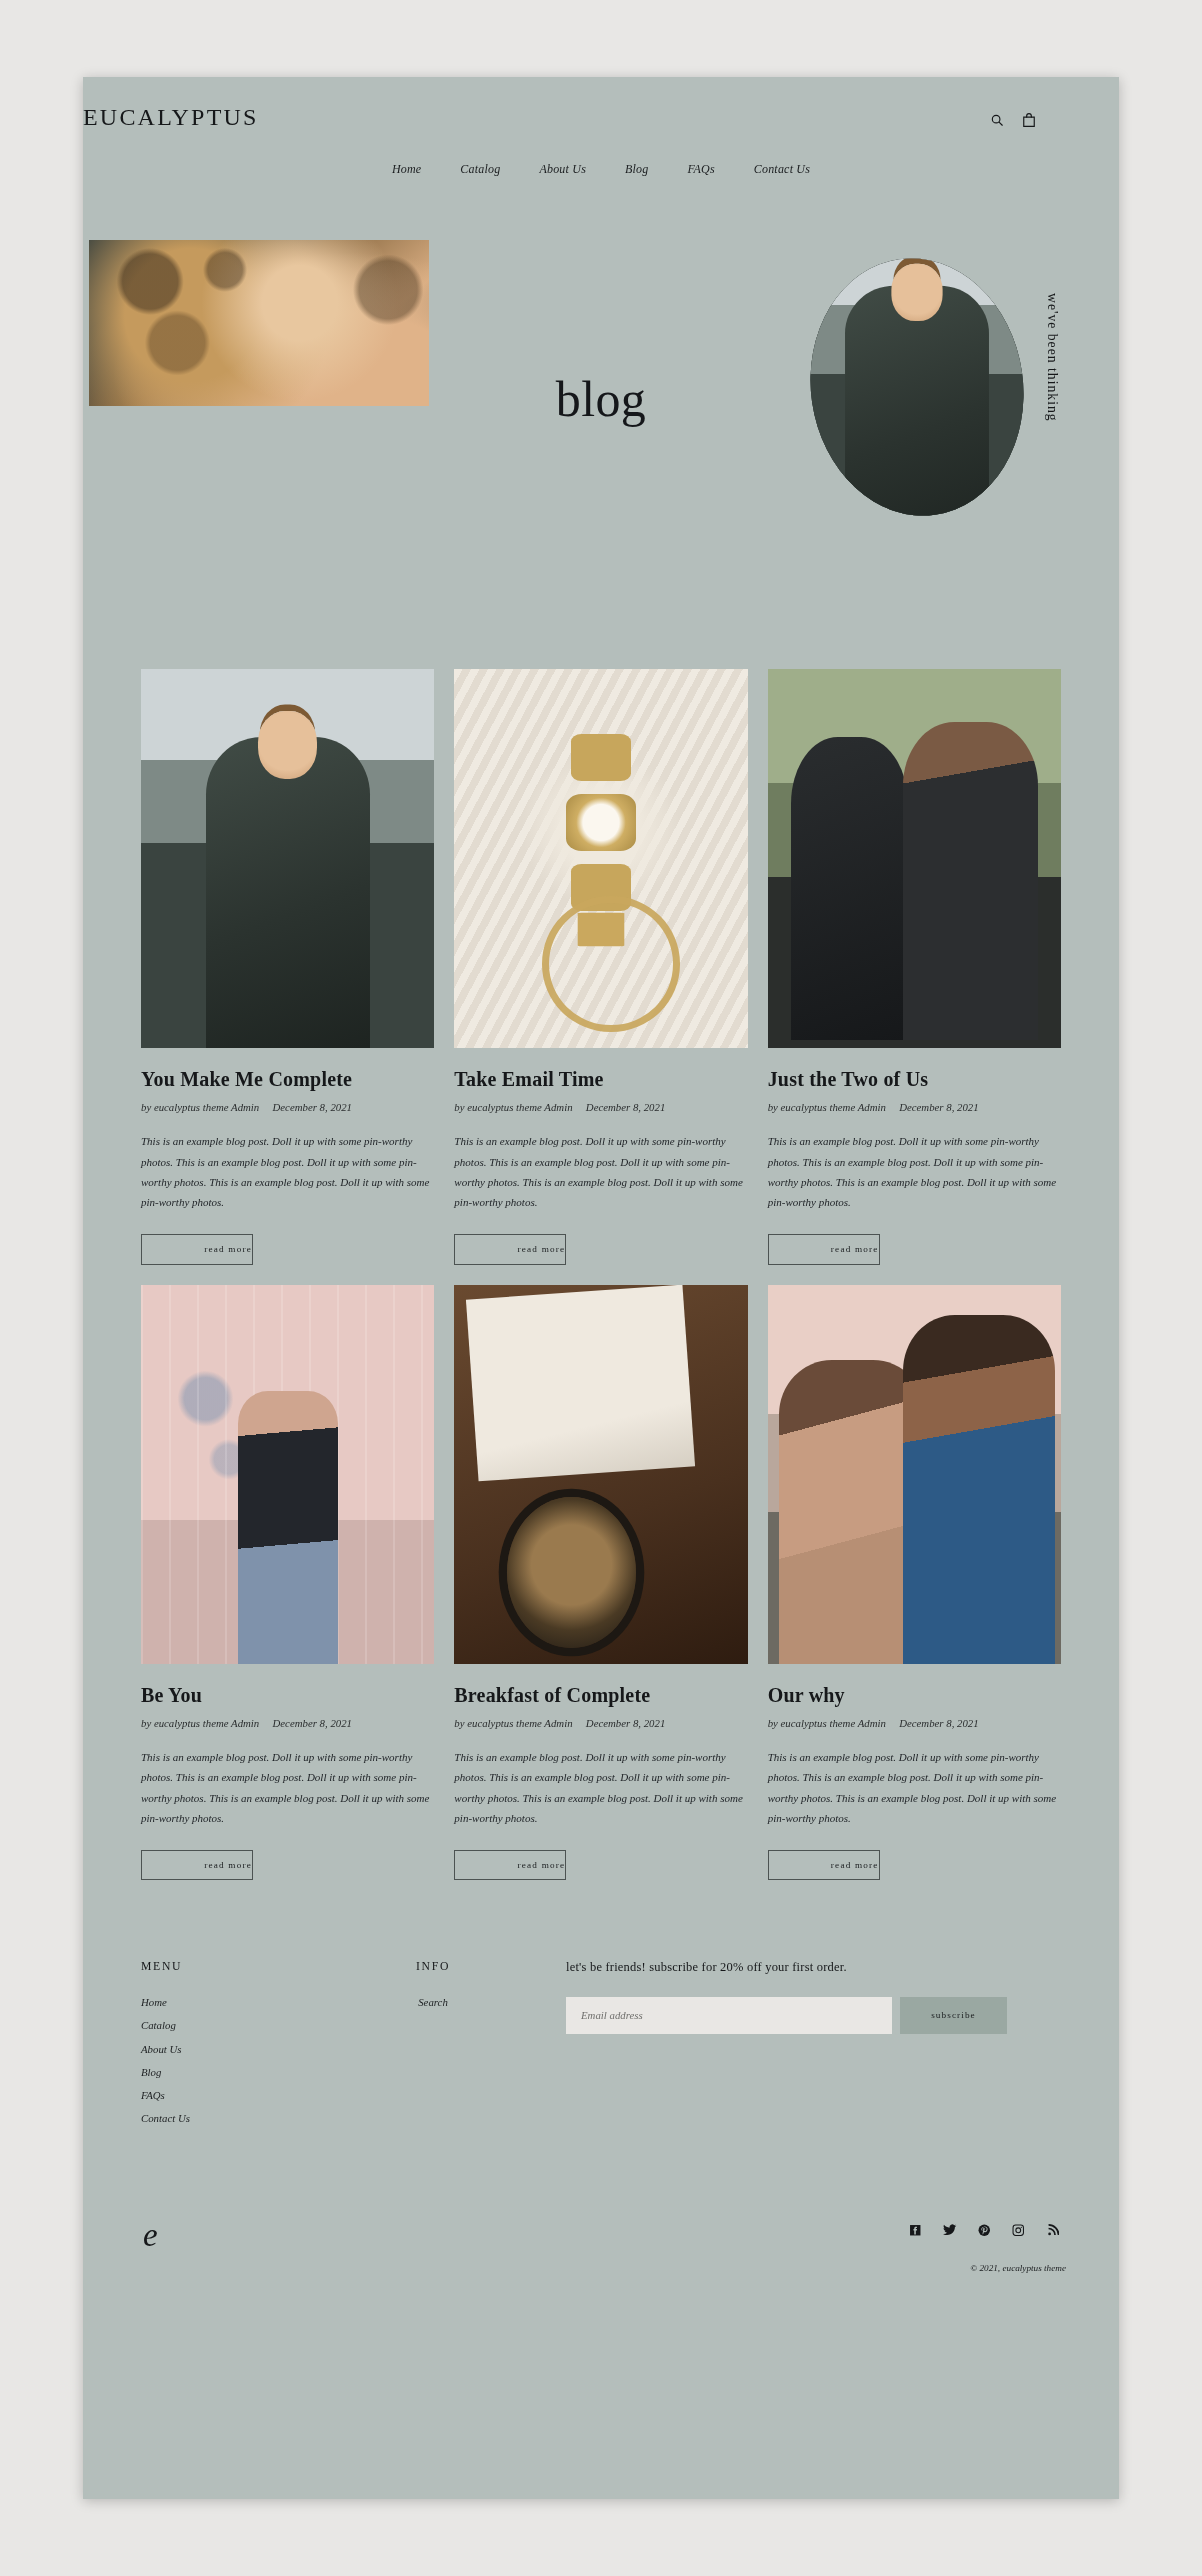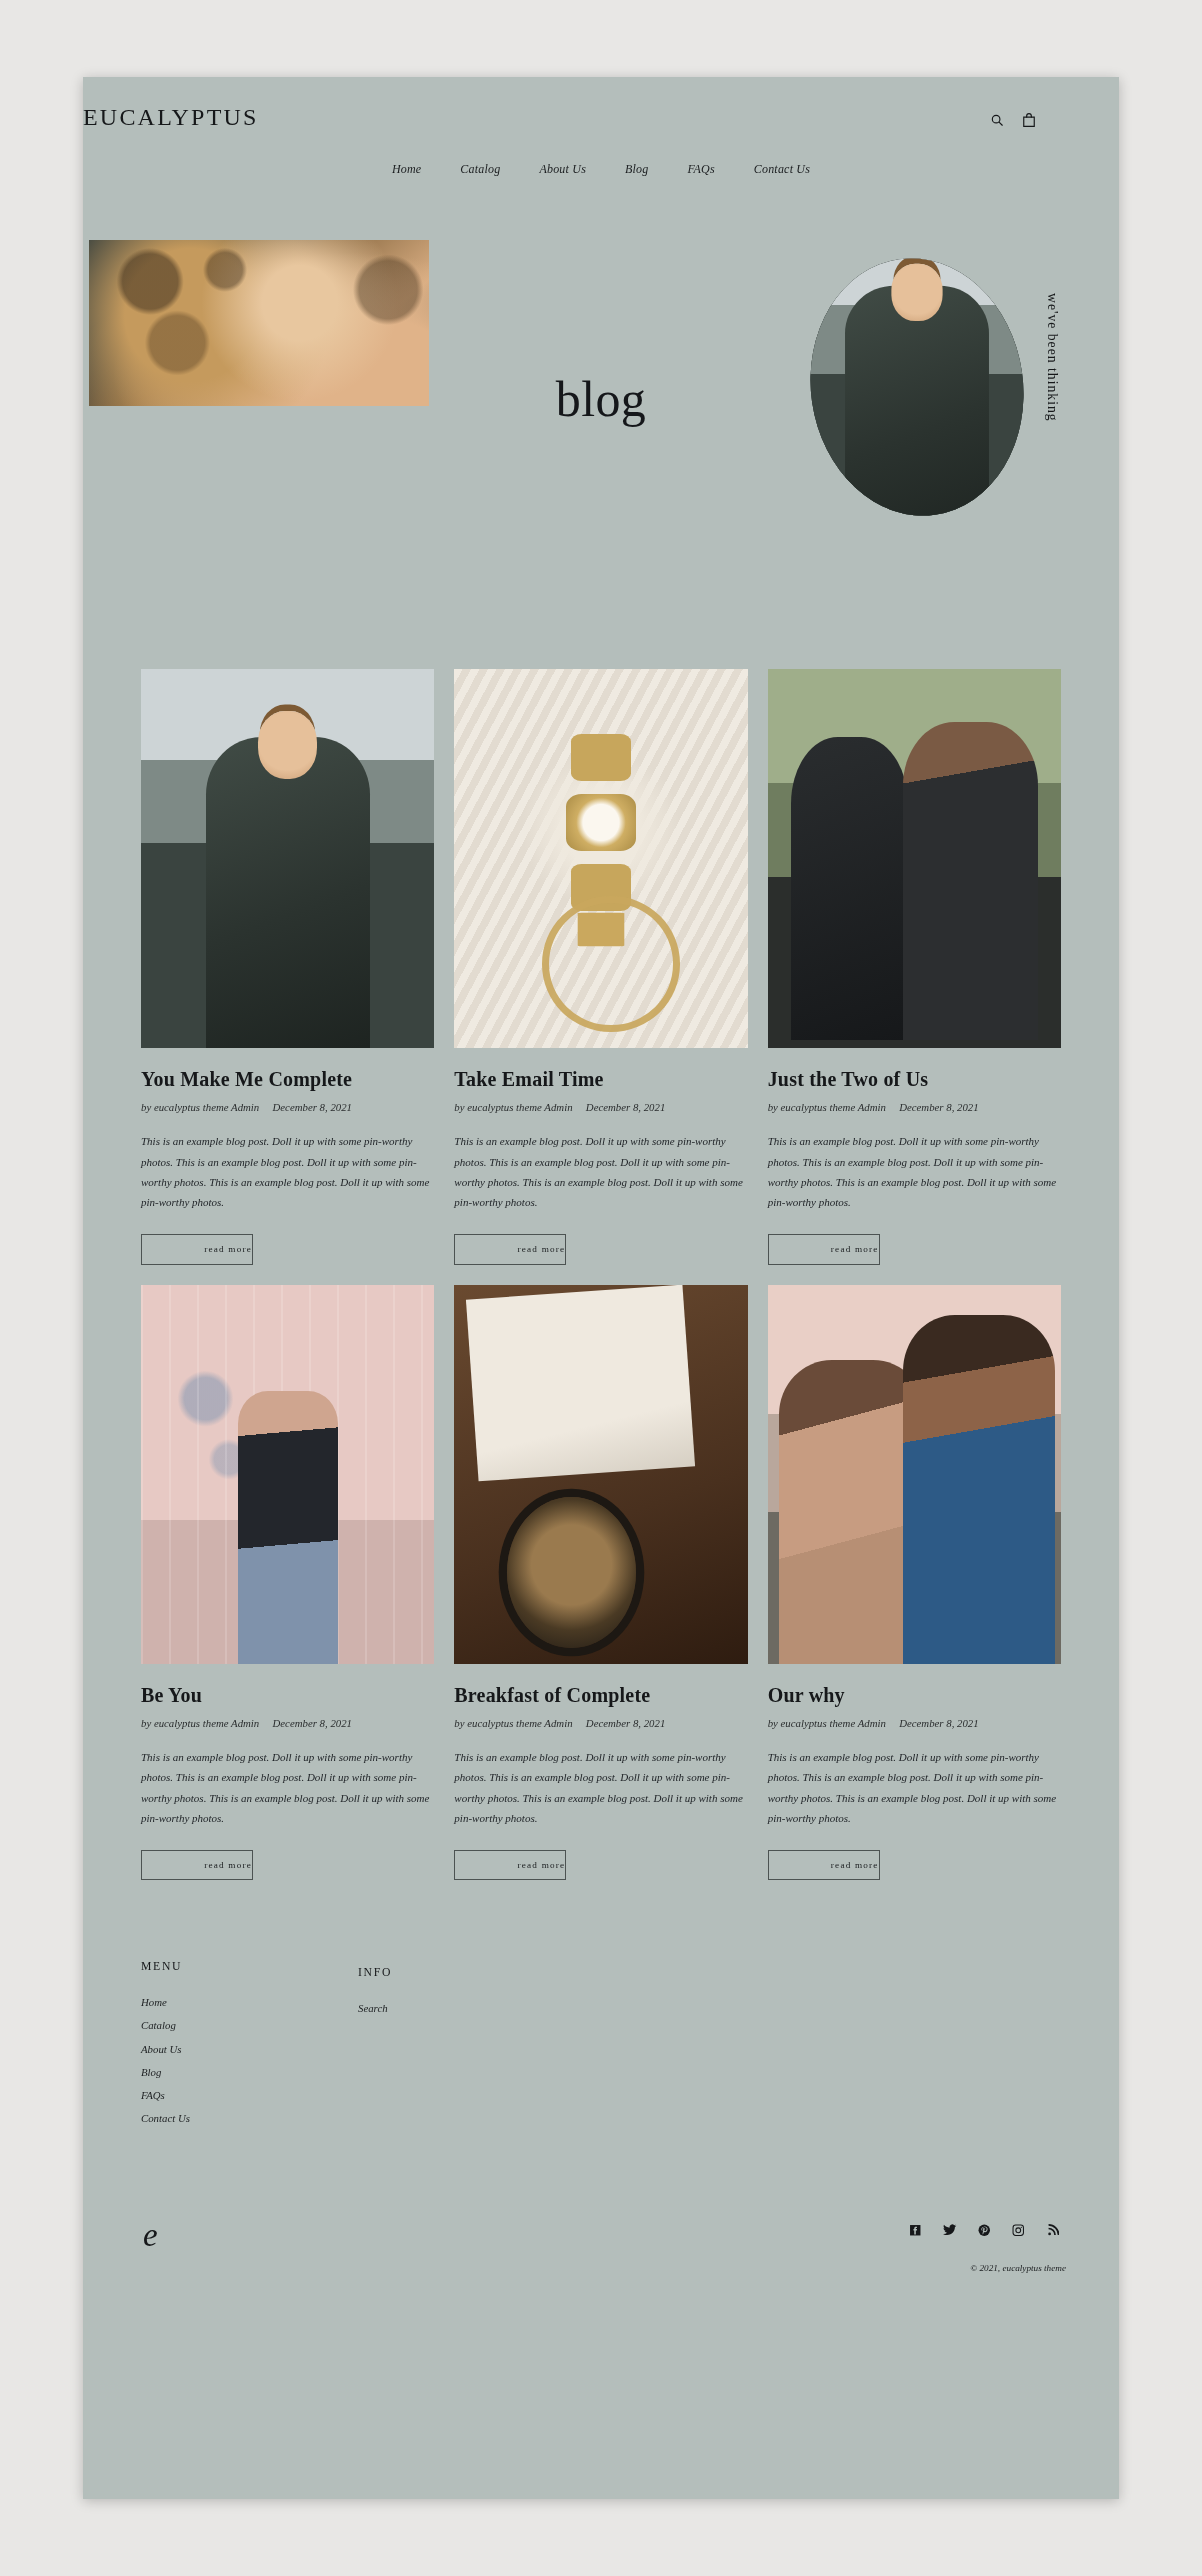--- a/index.html
+++ b/index.html
@@ -197,21 +197,21 @@
   .f-link {
     display: block;
     font-family: "Liberation Serif", serif;
     font-style: italic;
     font-size: 10.8px;
     color: #1d2022;
     text-decoration: none;
     margin-bottom: 11.2px;
   }
   .f-menu { position: absolute; left: 58px; top: 0; width: 150px; }
-  .f-info { position: absolute; left: 275px; top: 6px; width: 150px; }
+  .f-info { position: absolute; left: 275px; top: 0; width: 150px; text-align: center; }
   .f-news { position: absolute; left: 483px; top: 0; width: 441px; }
   .news-head {
     font-family: "Liberation Serif", serif;
     font-size: 12.5px;
     color: #16181a;
     margin-bottom: 21.6px;
     letter-spacing: 0.2px;
   }
   .news-form { display: flex; gap: 8.3px; }
   .news-input {
@@ -529,20 +529,27 @@
         <a href="#" class="f-link">Blog</a>
         <a href="#" class="f-link">FAQs</a>
         <a href="#" class="f-link">Contact Us</a>
       </div>
 
       <div class="f-info">
         <div class="f-col-head">INFO</div>
         <a href="#" class="f-link">Search</a>
       </div>
 
+      <div class="f-news">
+        <div class="news-head">let's be friends! subscribe for 20% off your first order.</div>
+        <div class="news-form">
+          <input class="news-input" type="email" placeholder="Email address" style="">
+          <button class="news-btn">subscribe</button>
+        </div>
+      </div>
     </div>
 
     <div class="bottom">
       <div class="monogram">e</div>
 
       <div class="socials">
         <span>
           <svg width="12.5" height="12.5" viewBox="0 0 24 24" fill="#16181a">
             <path d="M2 2h20v20H2z" fill="#16181a"></path>
             <path d="M15.2 12.3h-2.1V20h-3v-7.7H8.6V9.8h1.5V8.2c0-1.9.9-3.1 3.2-3.1h2v2.6h-1.3c-.7 0-.9.3-.9.9v1.2h2.2l-.1 2.5z" fill="#b4bebb"></path>

